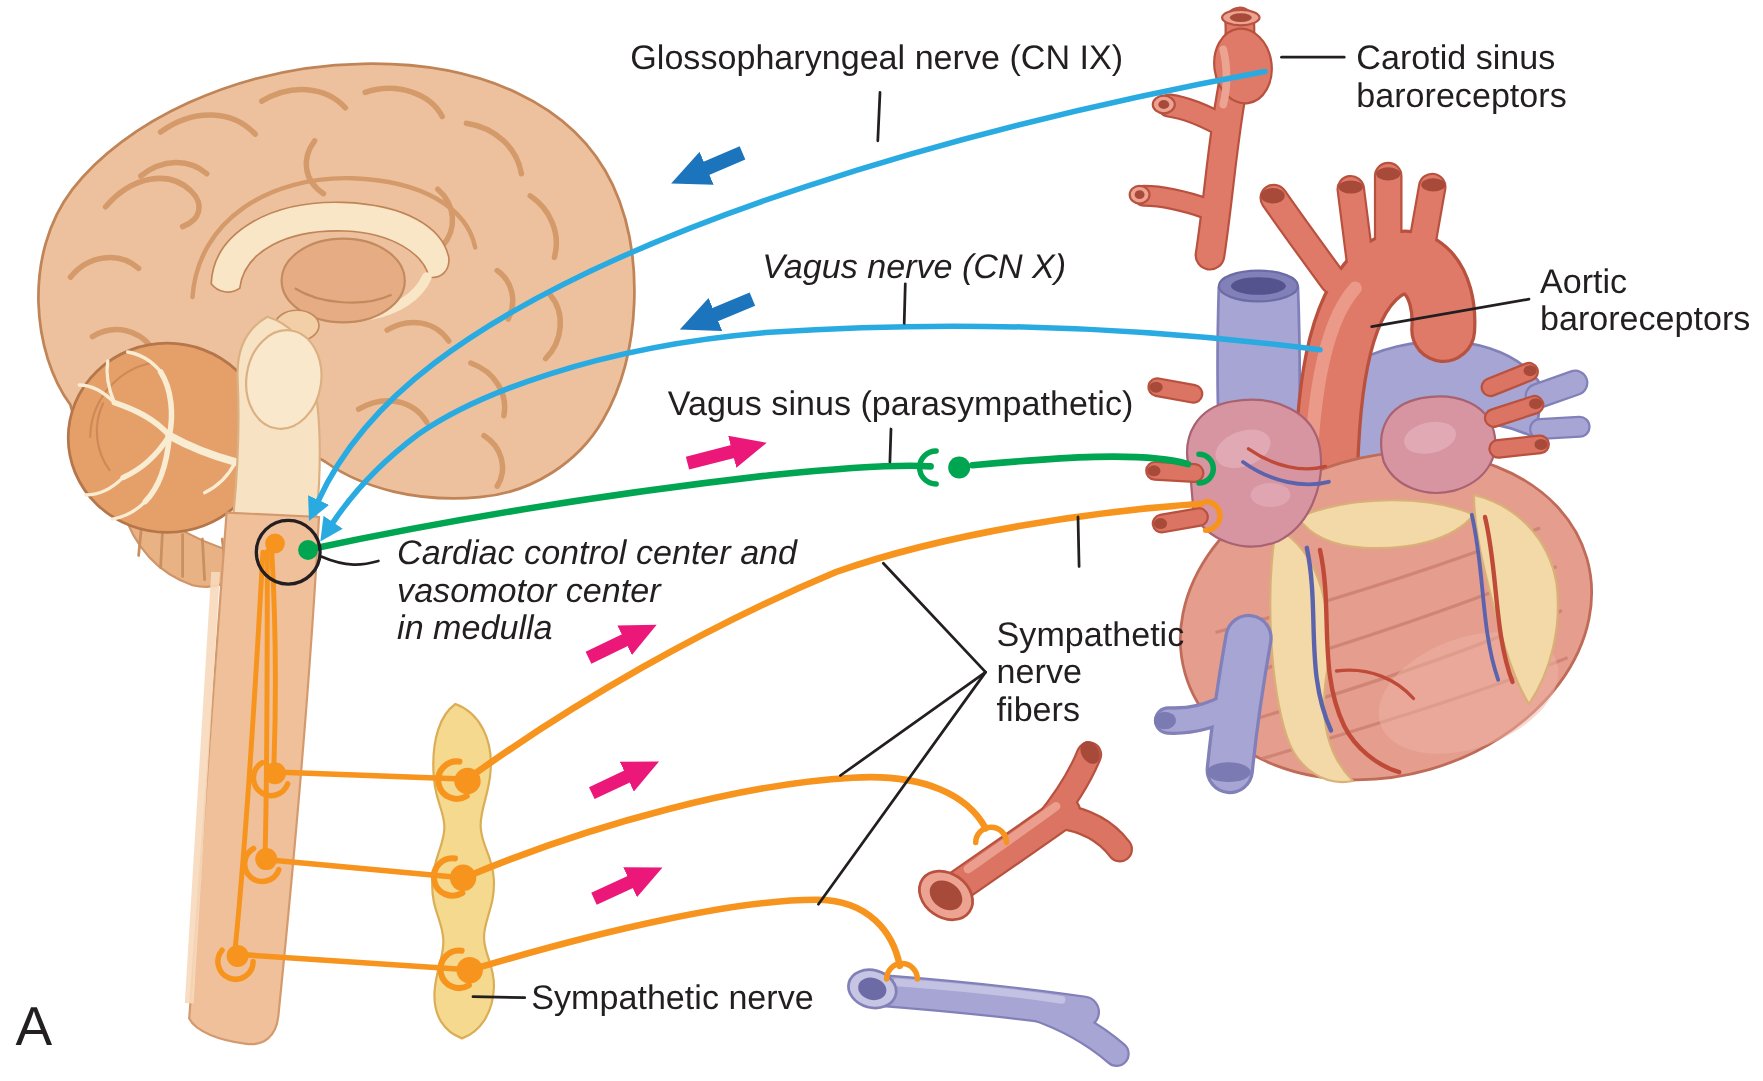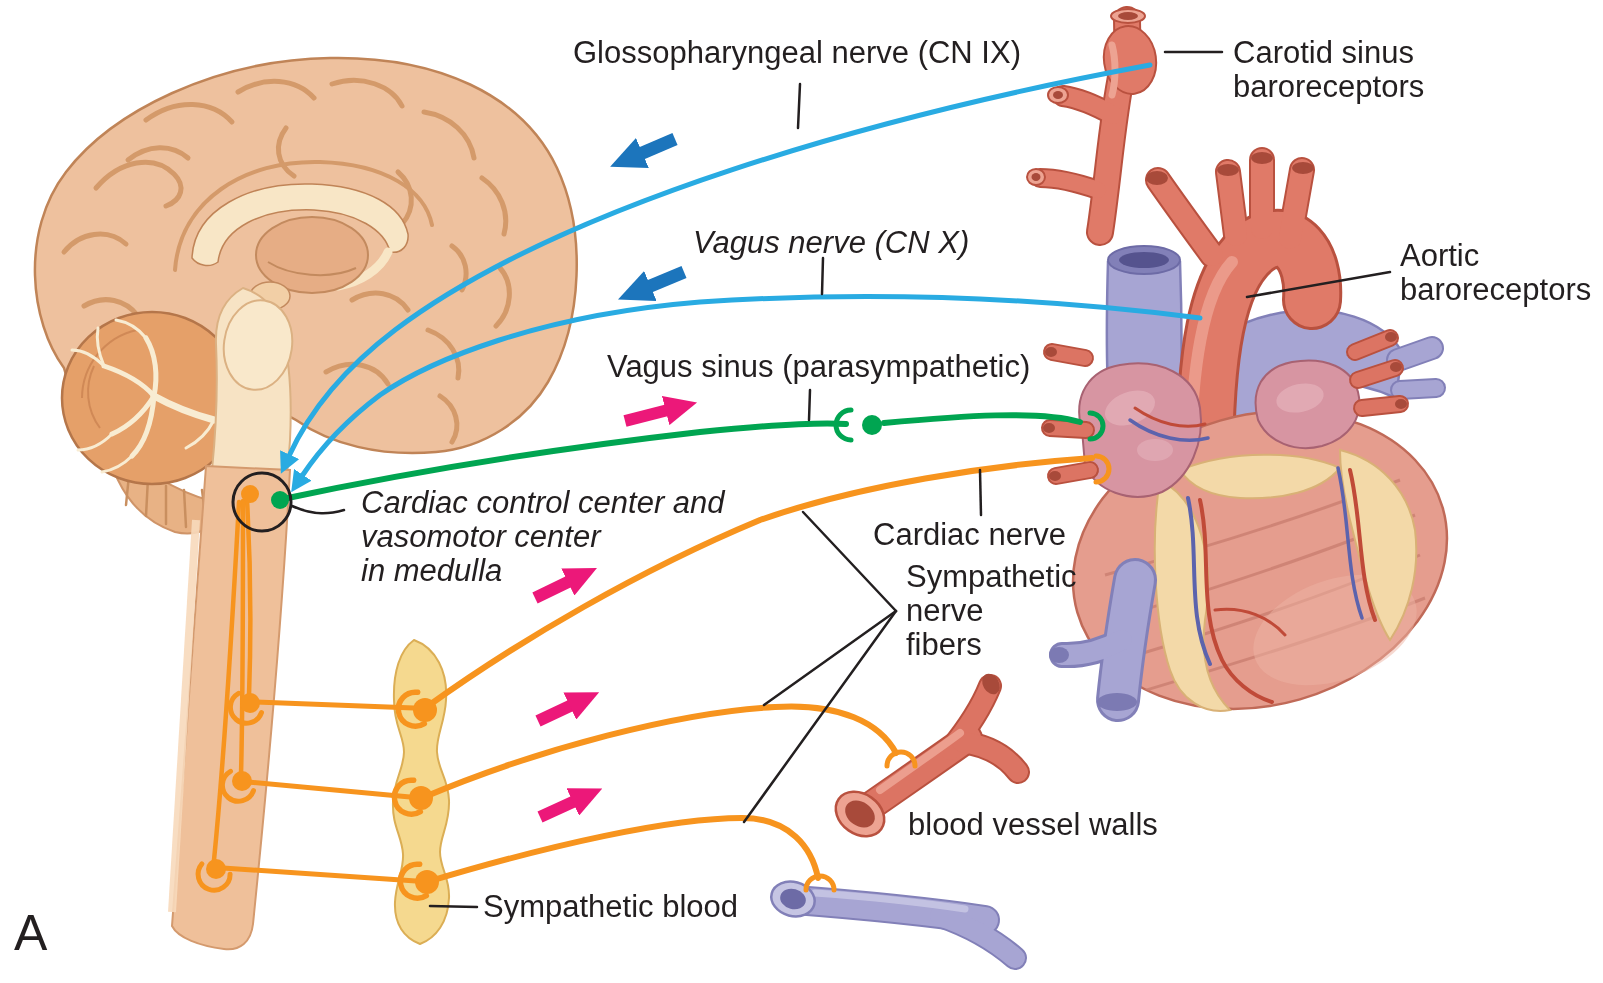--- a/index.html
+++ b/index.html
@@ -377,35 +377,31 @@
 <div class="lbl" style="left:607px;top:350px;">
   <span>Vagus sinus (parasympathetic)</span>
 </div>
 
 <div class="lbl" style="left:361px;top:486px;font-style:italic;">
   <span>Cardiac control center and</span>
   <span>vasomotor center</span>
   <span>in medulla</span>
 </div>
 
-<div class="lbl" style="left:873px;top:518px;">
-  <span>Cardiac nerve</span>
-</div>
 
 <div class="lbl" style="left:906px;top:560px;">
   <span>Sympathetic</span>
   <span>nerve</span>
   <span>fibers</span>
 </div>
 
 <div class="lbl" style="left:908px;top:808px;">
-  <span>blood vessel walls</span>
 </div>
 
 <div class="lbl" style="left:483px;top:890px;">
-  <span>Sympathetic blood</span>
+  <span>Sympathetic nerve</span>
 </div>
 
 <div class="lbl" id="panel-a" style="left:14px;top:906px;">
   <span>A</span>
 </div>
 
 </div>
 
 </body></html>

